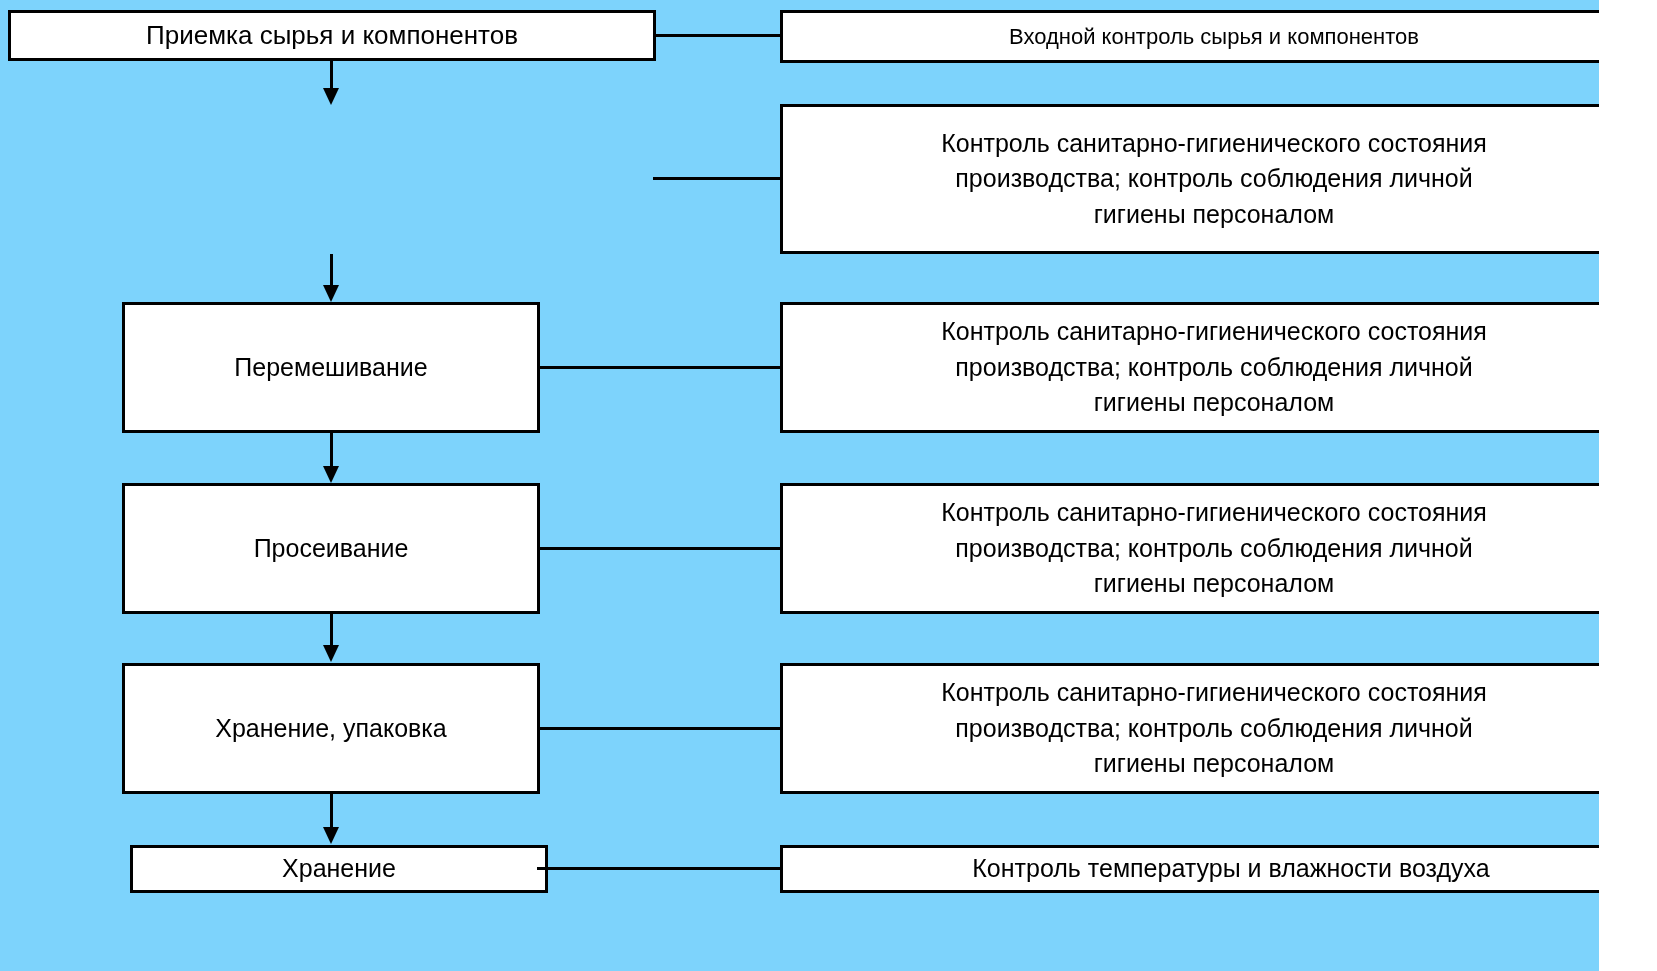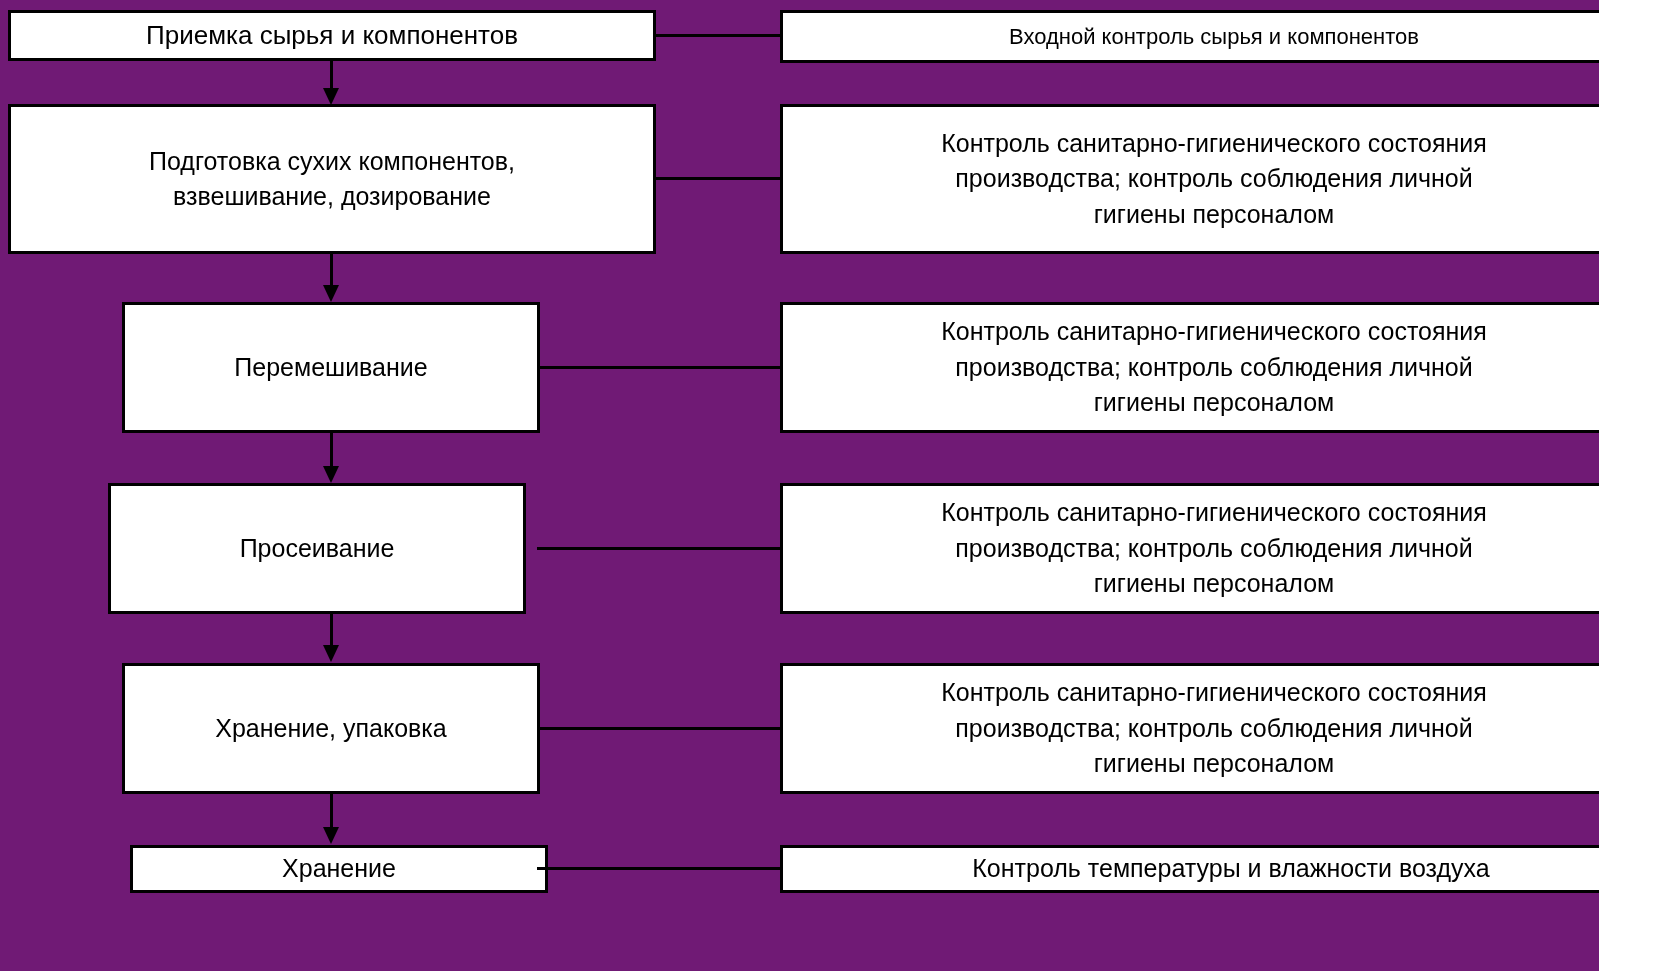--- a/index.html
+++ b/index.html
@@ -4,21 +4,21 @@
 <style>
   html, body {
     margin: 0;
     padding: 0;
     background: #ffffff;
   }
   #canvas {
     position: relative;
     width: 1599px;
     height: 971px;
-    background: #701a75;
+    background: #7dd3fc;
     font-family: "Liberation Sans", "DejaVu Sans", sans-serif;
     overflow: hidden;
   }
   .node {
     position: absolute;
     box-sizing: border-box;
     border: 3px solid #000000;
     background: #ffffff;
     display: flex;
     align-items: center;
@@ -58,30 +58,26 @@
 </style>
 </head>
 <body>
 
 <div id="canvas">
 
   <div class="node" style="left:8px; top:10px; width:648px; height:51px; font-size:26px;">
     <span class="txt">Приемка сырья и компонентов</span>
   </div>
 
-  <div class="node" style="left:8px; top:104px; width:648px; height:150px;">
-    <span class="txt">Подготовка сухих компонентов,
-взвешивание, дозирование</span>
-  </div>
 
   <div class="node" style="left:122px; top:302px; width:418px; height:131px;">
     <span class="txt">Перемешивание</span>
   </div>
 
-  <div class="node" style="left:108px; top:483px; width:418px; height:131px;">
+  <div class="node" style="left:122px; top:483px; width:418px; height:131px;">
     <span class="txt">Просеивание</span>
   </div>
 
   <div class="node" style="left:122px; top:663px; width:418px; height:131px;">
     <span class="txt">Хранение, упаковка</span>
   </div>
 
   <div class="node" style="left:130px; top:845px; width:418px; height:48px;">
     <span class="txt">Хранение</span>
   </div>

